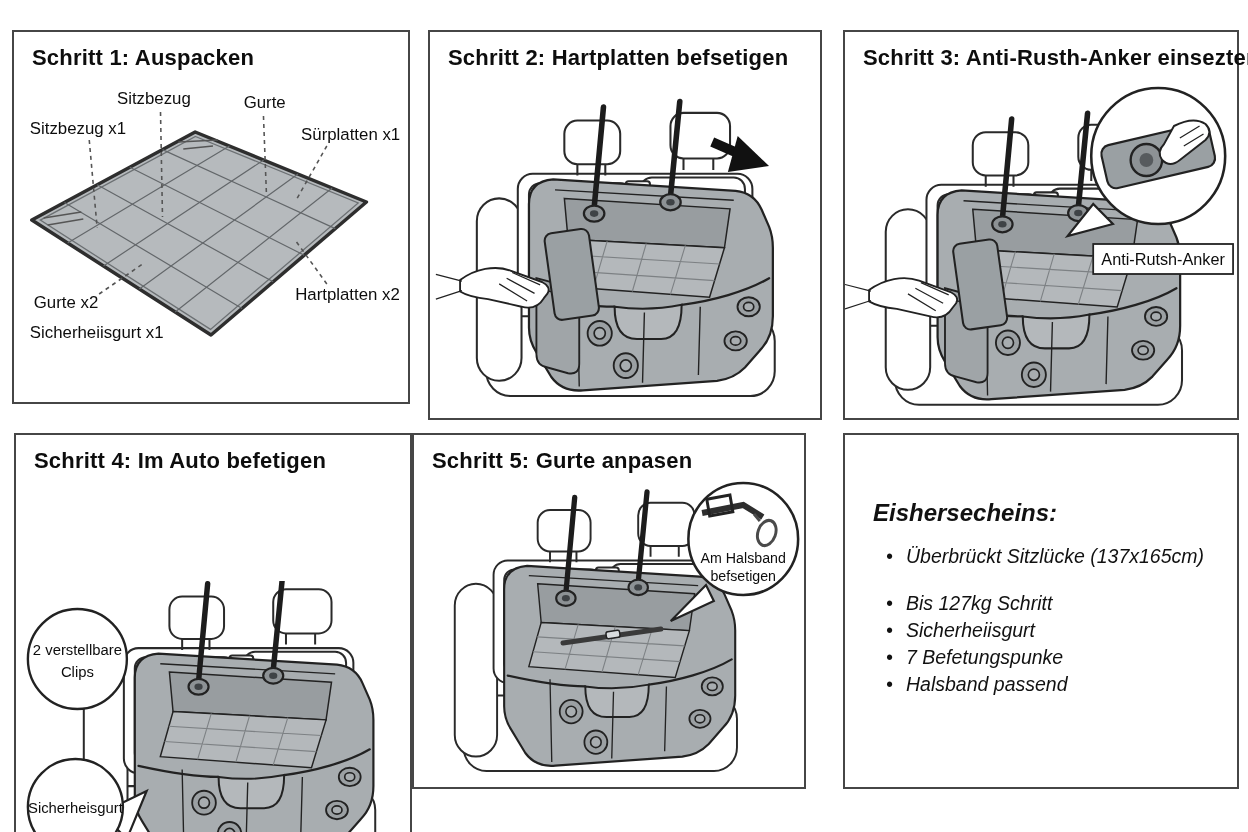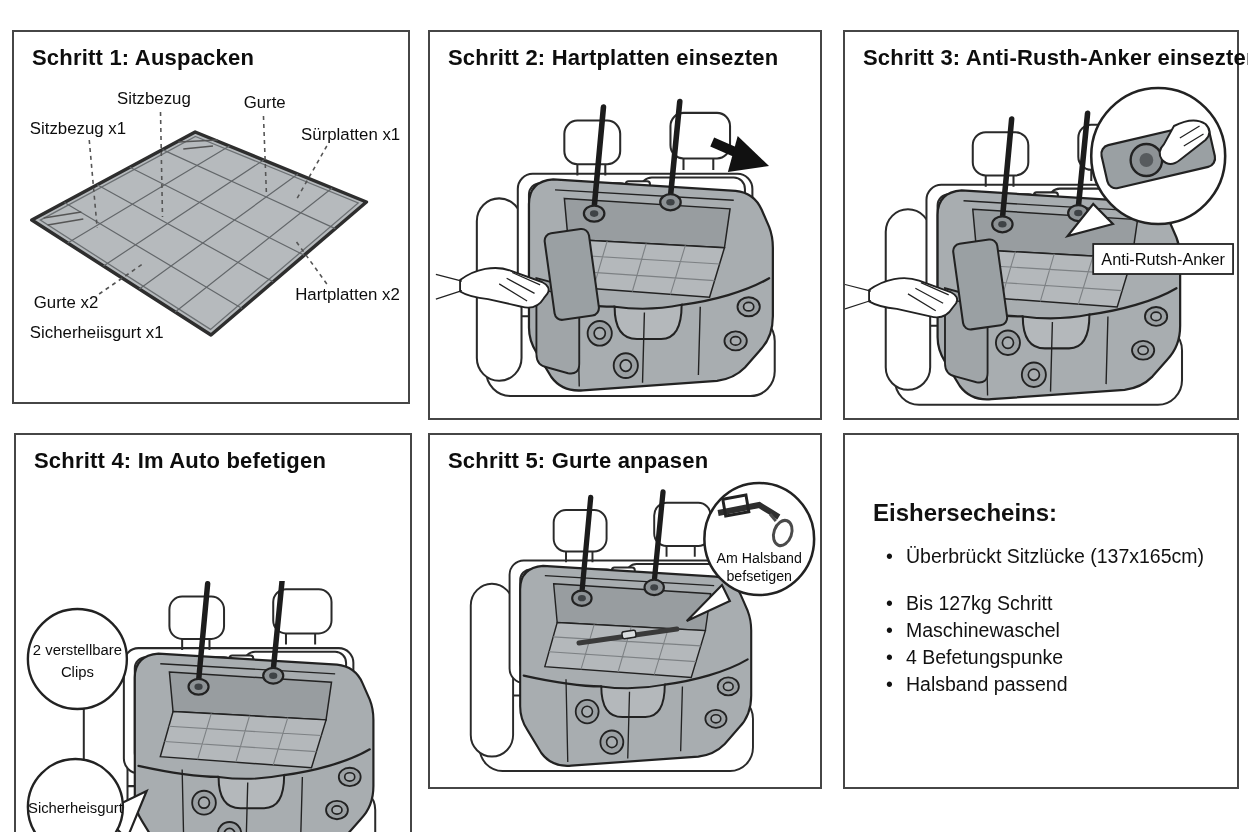--- a/index.html
+++ b/index.html
@@ -46,21 +46,21 @@
   .wedge   { fill:#fff; stroke:#222; stroke-width:2.2; }
   .arrow-shaft { stroke:#111; stroke-width:10; fill:none; }
   .arrow-head  { fill:#111; }
   .zip       { stroke:#3a3a3a; stroke-width:5; fill:none; stroke-linecap:round; }
   .zipslider { fill:#d9dcde; stroke:#222; stroke-width:1.5; }
   .buckle { fill:none; stroke:#222; stroke-width:3; }
   .strap2 { fill:none; stroke:#2e2e2e; stroke-width:6; }
   .carab  { fill:none; stroke:#4a4a4a; stroke-width:3; }
   .ringi2 { fill:#575b5e; }
   
-  .features { position:absolute; left:28px; top:64px; right:20px; }
+  .features { position:absolute; left:28px; top:64px; right:20px;font-style:italic; }
   .features h3 { margin:0 0 16px 0; font-size:24px; font-weight:700; }
   .features ul { list-style:none; margin:9px; padding:0; font-size:19.5px; }
   .features li { line-height:27px; margin:0; padding-left:24px; position:relative; }
   .features li::before { content:"\2022"; position:absolute; left:4px; }
   .features li.gap { margin-bottom:20px; }
 </style>
 </head>
 <body>
 
 <svg width="0" height="0" style="position:absolute" aria-hidden="true">
@@ -142,21 +142,21 @@
     <text class="plabel" x="232" y="46">Gurte</text>
     <text class="plabel" x="16" y="72">Sitzbezug x1</text>
     <text class="plabel" x="290" y="78">Sürplatten x1</text>
     <text class="plabel" x="20" y="246">Gurte x2</text>
     <text class="plabel" x="16" y="276">Sicherheiisgurt x1</text>
     <text class="plabel" x="284" y="238">Hartplatten x2</text>
   </svg>
 </section>
 
 <section class="panel" style="left:428px;top:30px;width:394px;height:390px">
-  <h2 class="title">Schritt 2: Hartplatten einsezten</h2>
+  <h2 class="title">Schritt 2: Hartplatten befsetigen</h2>
   <svg class="art" viewBox="0 0 398 340" height="340" preserveAspectRatio="none">
     <g transform="translate(6,14) scale(0.95)">
       <use href="#seat"></use>
         <use href="#graybox"></use>
         <use href="#pocket"></use>
         <use href="#straps"></use>
         <use href="#handplate"></use>
     </g>
     <g>
       <path class="arrow-shaft" d="M288,64 L316,76"></path>
@@ -203,21 +203,21 @@
       <text class="ctext" x="62" y="74" text-anchor="middle">2 verstellbare</text>
       <text class="ctext" x="62" y="96" text-anchor="middle">Clips</text>
     </g>
     <g>
       <circle class="callout" cx="60" cy="226" r="48"></circle>
       <text class="ctext" x="60" y="232" text-anchor="middle">Sicherheisgurt</text>
     </g>
   </svg>
 </section>
 
-<section class="panel" style="left:428px;top:433px;width:394px;height:356px">
+<section class="panel" style="left:412px;top:433px;width:394px;height:356px">
   <h2 class="title">Schritt 5: Gurte anpasen</h2>
   <svg class="art" viewBox="0 0 398 306" height="306" preserveAspectRatio="none">
     <g transform="translate(2,2) scale(0.9)">
       <use href="#seat"></use>
         <use href="#graybox"></use>
         <use href="#straps"></use>
     </g>
     <g>
       <path class="zip" d="M152,162 L252,148"></path>
       <rect class="zipslider" x="196" y="150" width="14" height="7" rx="2" transform="rotate(-8 203 153)"></rect>
@@ -234,18 +234,18 @@
     </g>
   </svg>
 </section>
 
 <section class="panel" style="left:843px;top:433px;width:396px;height:356px">
   <div class="features">
     <h3>Eishersecheins:</h3>
     <ul>
       <li class="gap">Überbrückt Sitzlücke (137x165cm)</li>
       <li>Bis 127kg Schritt</li>
-      <li>Maschinewaschel</li>
-      <li>4 Befetungspunke</li>
+      <li>Sicherheiisgurt</li>
+      <li>7 Befetungspunke</li>
       <li>Halsband passend</li>
     </ul>
   </div>
 </section>
 
 </body></html>

